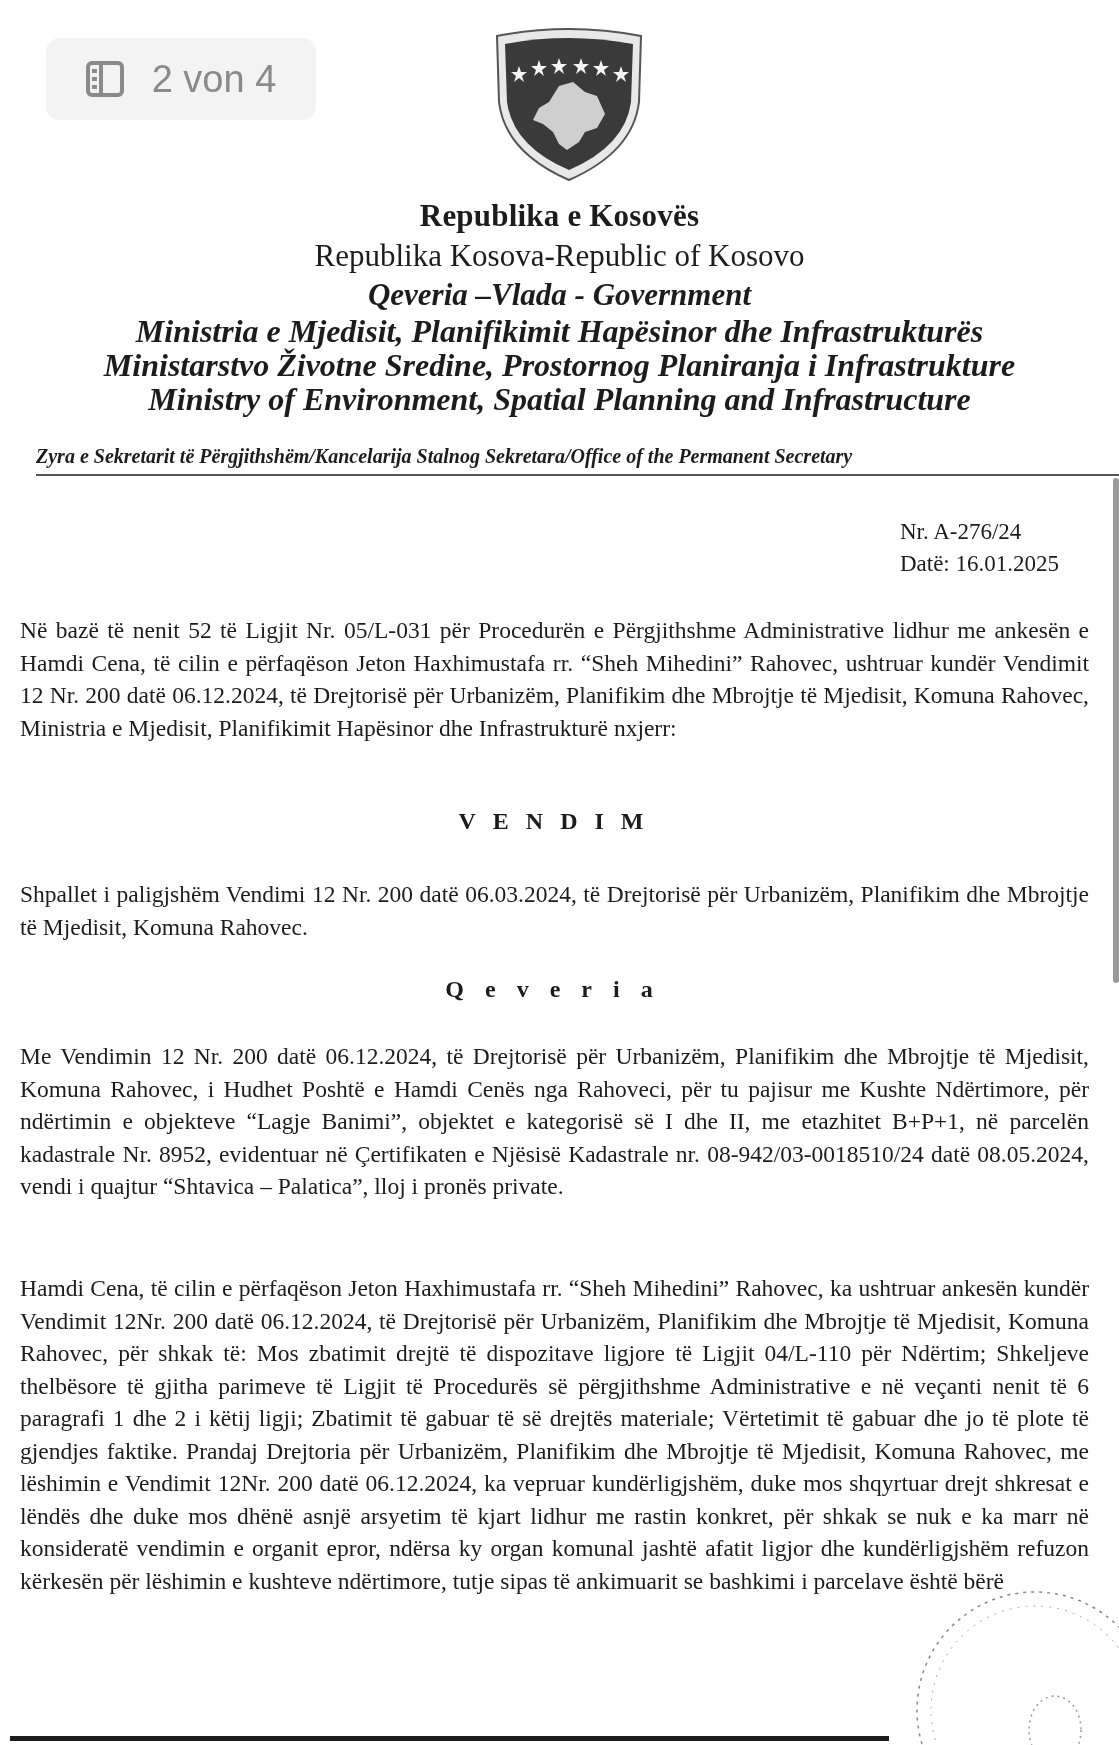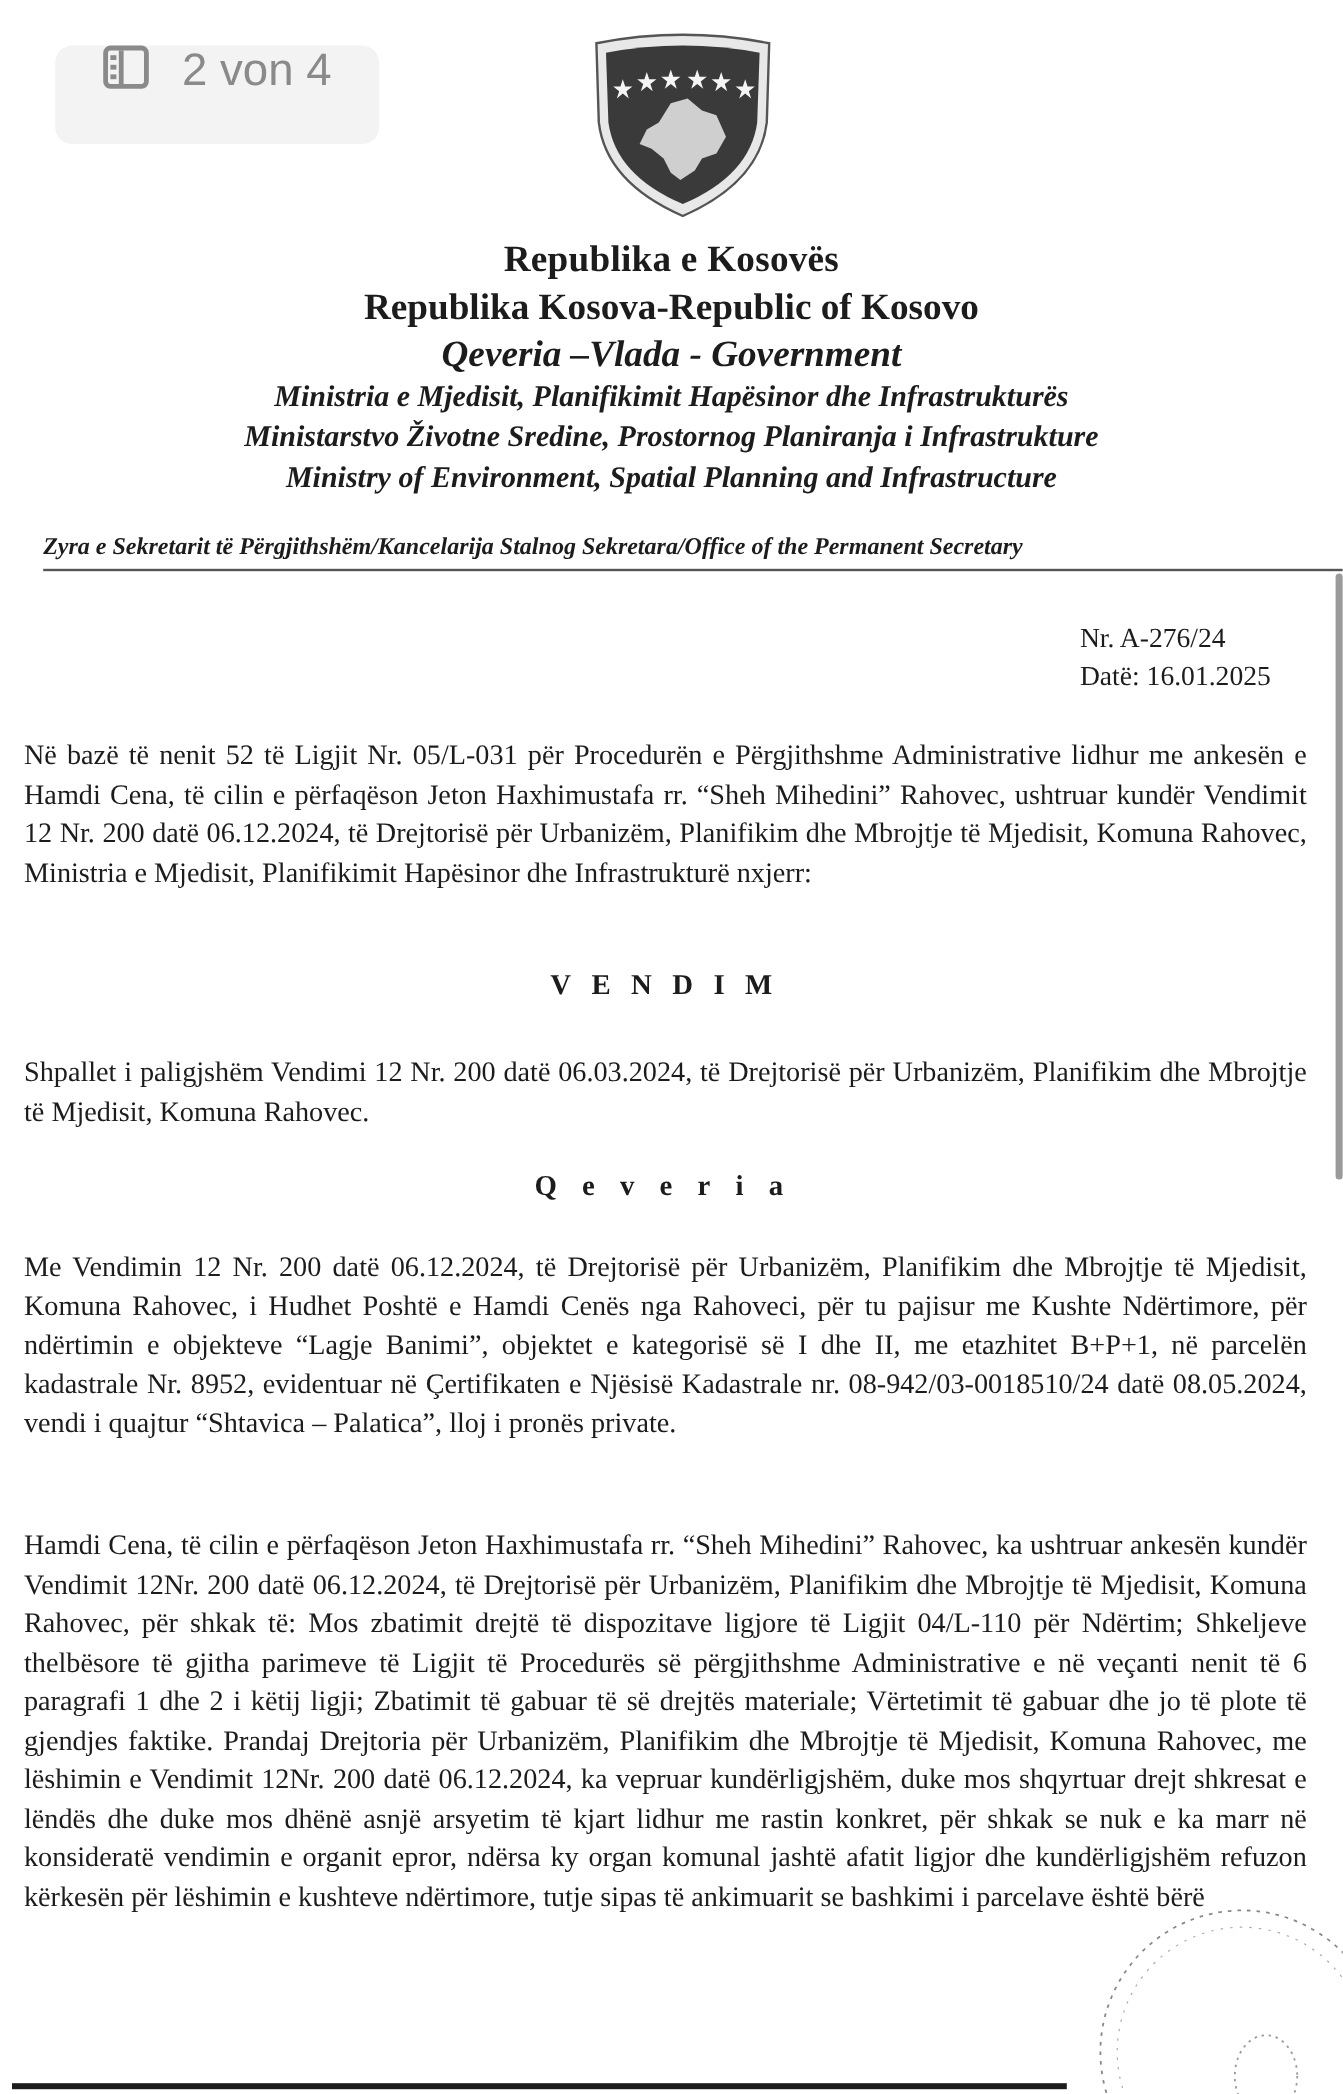--- a/index.html
+++ b/index.html
@@ -5,40 +5,40 @@
   html, body { margin: 0; padding: 0; }
   body {
     width: 1119px; height: 1745px; overflow: hidden;
     background: #ffffff; position: relative;
     font-family: "Liberation Serif", "DejaVu Serif", serif;
     color: #1c1c1c;
   }
   .page-badge {
     position: absolute; left: 46px; top: 38px; width: 270px; height: 82px;
     background: #f3f3f3; border-radius: 14px;
-    display: flex; align-items: flex-start; justify-content: center; gap: 28px;
+    display: flex; align-items: center; justify-content: center; gap: 28px;
     font-family: "Liberation Sans", "DejaVu Sans", sans-serif;
     font-size: 38px; color: #8a8a8a;
   }
   .page-badge .sb-icon {
     width: 38px; height: 36px; border: 4px solid #8a8a8a; border-radius: 6px;
     box-sizing: border-box; position: relative;
   }
   .page-badge .sb-icon::before {
     content: ""; position: absolute; left: 9px; top: 0; bottom: 0; width: 4px; background: #8a8a8a;
   }
   .page-badge .sb-icon i {
     position: absolute; left: 2px; width: 5px; height: 4px; background: #8a8a8a;
   }
   .emblem { position: absolute; left: 493px; top: 22px; width: 152px; height: 160px; }
   .header { position: absolute; left: 0; right: 0; top: 196px; text-align: center; }
   .header .l1 { font-size: 31px; font-weight: bold; line-height: 40px; letter-spacing: 0.2px; }
-  .header .l2 { font-size: 31px; font-weight: bold; line-height: 40px; }
+  .header .l2 { font-size: 31px; font-weight: normal; line-height: 40px; }
   .header .l3 { font-size: 31px; font-style: italic; font-weight: bold; line-height: 38px; }
-  .header .l4 { font-size: 25px; font-style: italic; font-weight: bold; line-height: 34px; }
+  .header .l4 { font-size: 32px; font-style: italic; font-weight: bold; line-height: 34px; }
   .office {
     position: absolute; left: 36px; right: 0; top: 445px;
     font-size: 20px; font-style: italic; font-weight: bold; white-space: nowrap;
     padding-left: 0; padding-right: 3px;
   }
   .office-rule { position: absolute; left: 36px; right: 0; top: 474px; height: 2px; background: #555; }
   .ref { position: absolute; right: 60px; top: 516px; text-align: left; font-size: 23px; line-height: 32px; }
   .ref .nr { padding-right: 30px; }
   .body-text {
     position: absolute; left: 20px; right: 30px;

